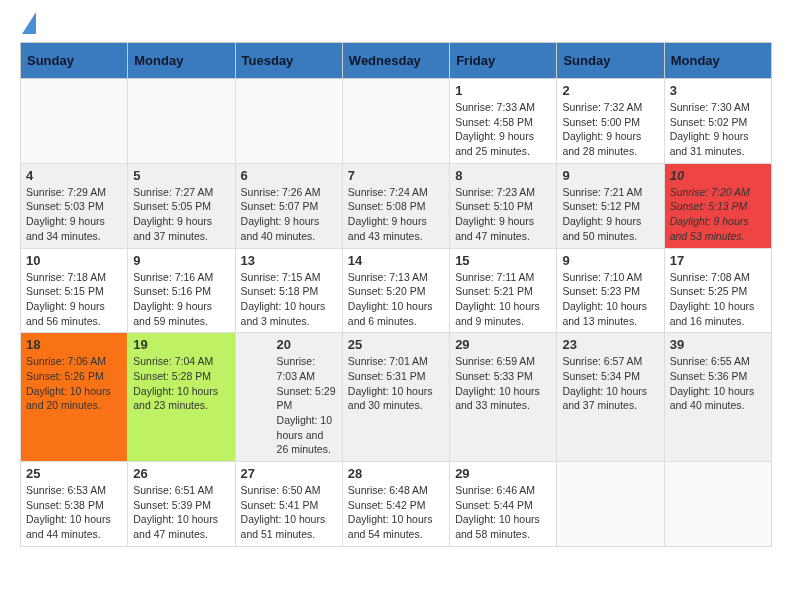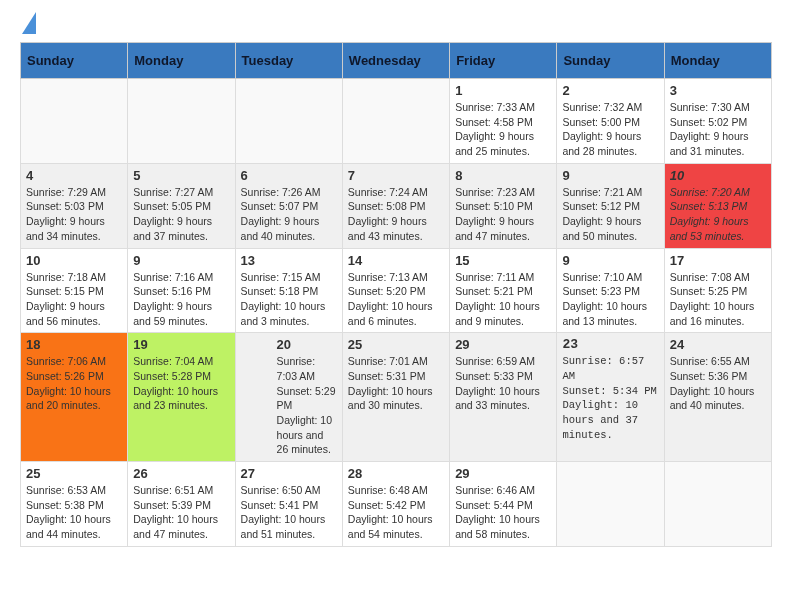--- a/index.html
+++ b/index.html
@@ -218,26 +218,26 @@
           <div class="day-info">Sunrise: 7:03 AM<br>Sunset: 5:29 PM<br>Daylight: 10 hours and 26 minutes.</div>
         </td>
         <td style="background: rgb(240, 240, 240);">
           <span class="day-number">25</span>
           <div class="day-info">Sunrise: 7:01 AM<br>Sunset: 5:31 PM<br>Daylight: 10 hours and 30 minutes.</div>
         </td>
         <td style="background: rgb(240, 240, 240);">
           <span class="day-number">29</span>
           <div class="day-info">Sunrise: 6:59 AM<br>Sunset: 5:33 PM<br>Daylight: 10 hours and 33 minutes.</div>
         </td>
-        <td style="background: rgb(240, 240, 240); font-family: Liberation Mono, monospace;">
+        <td style="background: rgb(240, 240, 240);">
           <span class="day-number">23</span>
           <div class="day-info">Sunrise: 6:57 AM<br>Sunset: 5:34 PM<br>Daylight: 10 hours and 37 minutes.</div>
         </td>
         <td style="background: rgb(240, 240, 240);">
-          <span class="day-number">24</span>
+          <span class="day-number">39</span>
           <div class="day-info">Sunrise: 6:55 AM<br>Sunset: 5:36 PM<br>Daylight: 10 hours and 40 minutes.</div>
         </td>
       </tr>
       <tr>
         <td>
           <span class="day-number">25</span>
           <div class="day-info">Sunrise: 6:53 AM<br>Sunset: 5:38 PM<br>Daylight: 10 hours and 44 minutes.</div>
         </td>
         <td>
           <span class="day-number">26</span>

